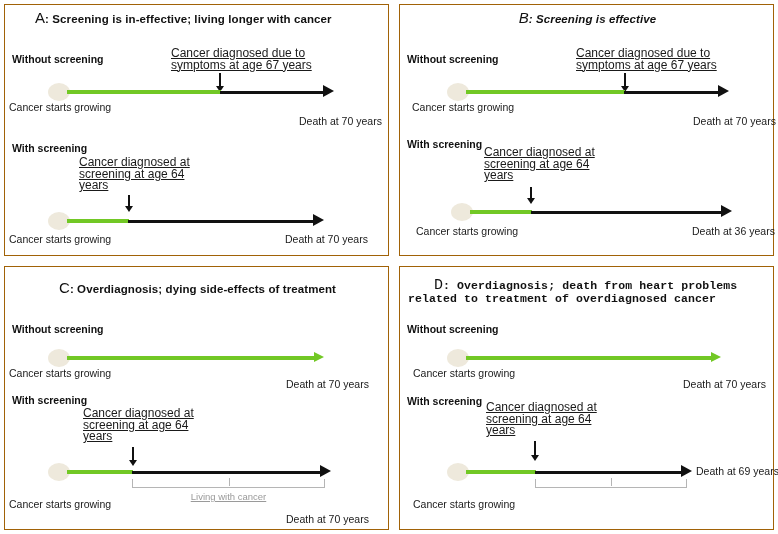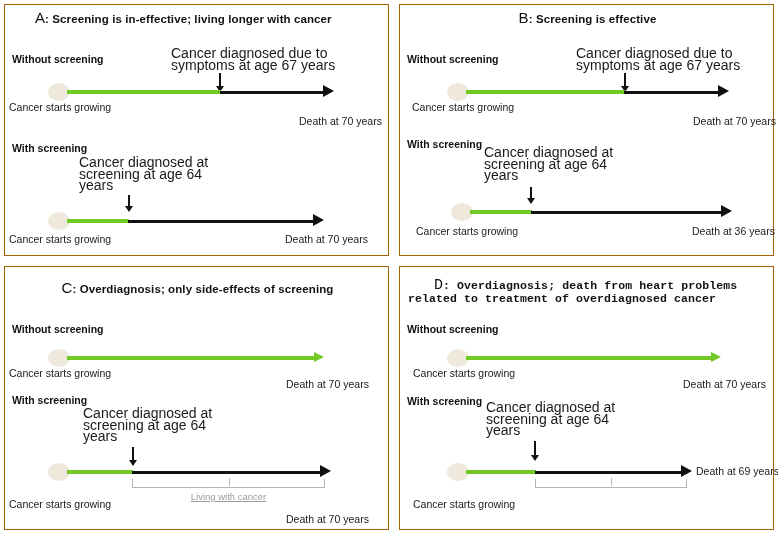--- a/index.html
+++ b/index.html
@@ -10,21 +10,21 @@
   .pA{left:4px;  top:4px;   width:385px; height:252px;}
   .pB{left:399px;top:4px;   width:375px; height:252px;}
   .pC{left:4px;  top:266px; width:385px; height:264px;}
   .pD{left:399px;top:266px; width:375px; height:264px;}
 
   .ptitle{position:absolute;font-weight:bold;font-size:11.5px;color:#111;letter-spacing:.1px;line-height:13px;}
   .ptitle .big{font-size:15px;font-weight:400;}
 
   .seclabel{position:absolute;font-weight:bold;font-size:10.5px;color:#111;white-space:nowrap;}
 
-  .note{position:absolute;font-size:14px;line-height:11.5px;color:#1a1a1a;white-space:pre-line;}
+  .note{position:absolute;font-size:12px;line-height:11.5px;color:#1a1a1a;white-space:pre-line;text-decoration:underline;}
   .endlabel{position:absolute;font-size:10.5px;color:#1a1a1a;white-space:nowrap;}
   .startlabel{position:absolute;font-size:10.5px;color:#1a1a1a;white-space:nowrap;}
   .brlabel{position:absolute;font-size:9.5px;line-height:11px;color:#9a9a9a;text-align:center;white-space:pre-line;}
 
   .blob{position:absolute;width:22px;height:18px;border-radius:50%;
         background:#eee9dc;}
 
   .seg{position:absolute;height:4px;}
   .seg.green{background:#7ed321;background:#72c825;}
   .seg.black{background:#111;height:3px;}
@@ -73,21 +73,21 @@
     </div>
     <div class="blob" style="left:43px;top:207px;"></div>
     <div class="seg green" style="left:62px;top:214px;width:62px;"></div>
     <div class="seg black" style="left:123px;top:214.5px;width:187px;"></div>
     <div class="arrowhead ah-black" style="left:308px;top:209px;"></div>
     <div class="startlabel" style="left:4px;top:228px;">Cancer starts growing</div>
     <div class="endlabel" style="left:280px;top:228px;">Death at 70 years</div>
   </div>
 
   <div class="panel pB">
-    <div class="ptitle" style="left:0;top:6px;width:375px;text-align:center;"><span class="big">B</span><span>: Screening is effective</span></div>
+    <div class="ptitle" style="left:0;top:6px;width:375px;text-align:center;font-style:italic;"><span class="big">B</span><span>: Screening is effective</span></div>
 
     <div class="seclabel" style="left:7px;top:48px;">Without screening</div>
     <div class="note" style="left:176px;top:43px;">Cancer diagnosed due to
 symptoms at age 67 years</div>
     <div class="downarrow" style="left:220px;top:68px;height:20px;">
       <div class="shaft" style="height:14px;"></div>
         <div class="head" style="top:13px;"></div>
     </div>
     <div class="blob" style="left:47px;top:78px;"></div>
     <div class="seg green" style="left:66px;top:85px;width:159px;"></div>
@@ -106,21 +106,21 @@
     </div>
     <div class="blob" style="left:51px;top:198px;"></div>
     <div class="seg green" style="left:70px;top:205px;width:62px;"></div>
     <div class="seg black" style="left:131px;top:205.5px;width:192px;"></div>
     <div class="arrowhead ah-black" style="left:321px;top:200px;"></div>
     <div class="startlabel" style="left:16px;top:220px;">Cancer starts growing</div>
     <div class="endlabel" style="left:292px;top:220px;">Death at 36 years</div>
   </div>
 
   <div class="panel pC">
-    <div class="ptitle" style="left:0;top:14px;width:385px;text-align:center;"><span class="big">C</span><span>: Overdiagnosis;  only side-effects of screening</span></div>
+    <div class="ptitle" style="left:0;top:14px;width:385px;text-align:center;"><span class="big">C</span><span>: Overdiagnosis;  dying side-effects of treatment</span></div>
 
     <div class="seclabel" style="left:7px;top:56px;">Without screening</div>
     <div class="blob" style="left:43px;top:82px;"></div>
     <div class="seg green" style="left:62px;top:89px;width:249px;"></div>
     <div class="arrowhead ah-green" style="left:309px;top:85px;"></div>
     <div class="startlabel" style="left:4px;top:100px;">Cancer starts growing</div>
     <div class="endlabel" style="left:281px;top:111px;">Death at 70 years</div>
 
     <div class="seclabel" style="left:7px;top:127px;">With screening</div>
     <div class="note" style="left:78px;top:141px;">Cancer diagnosed at

